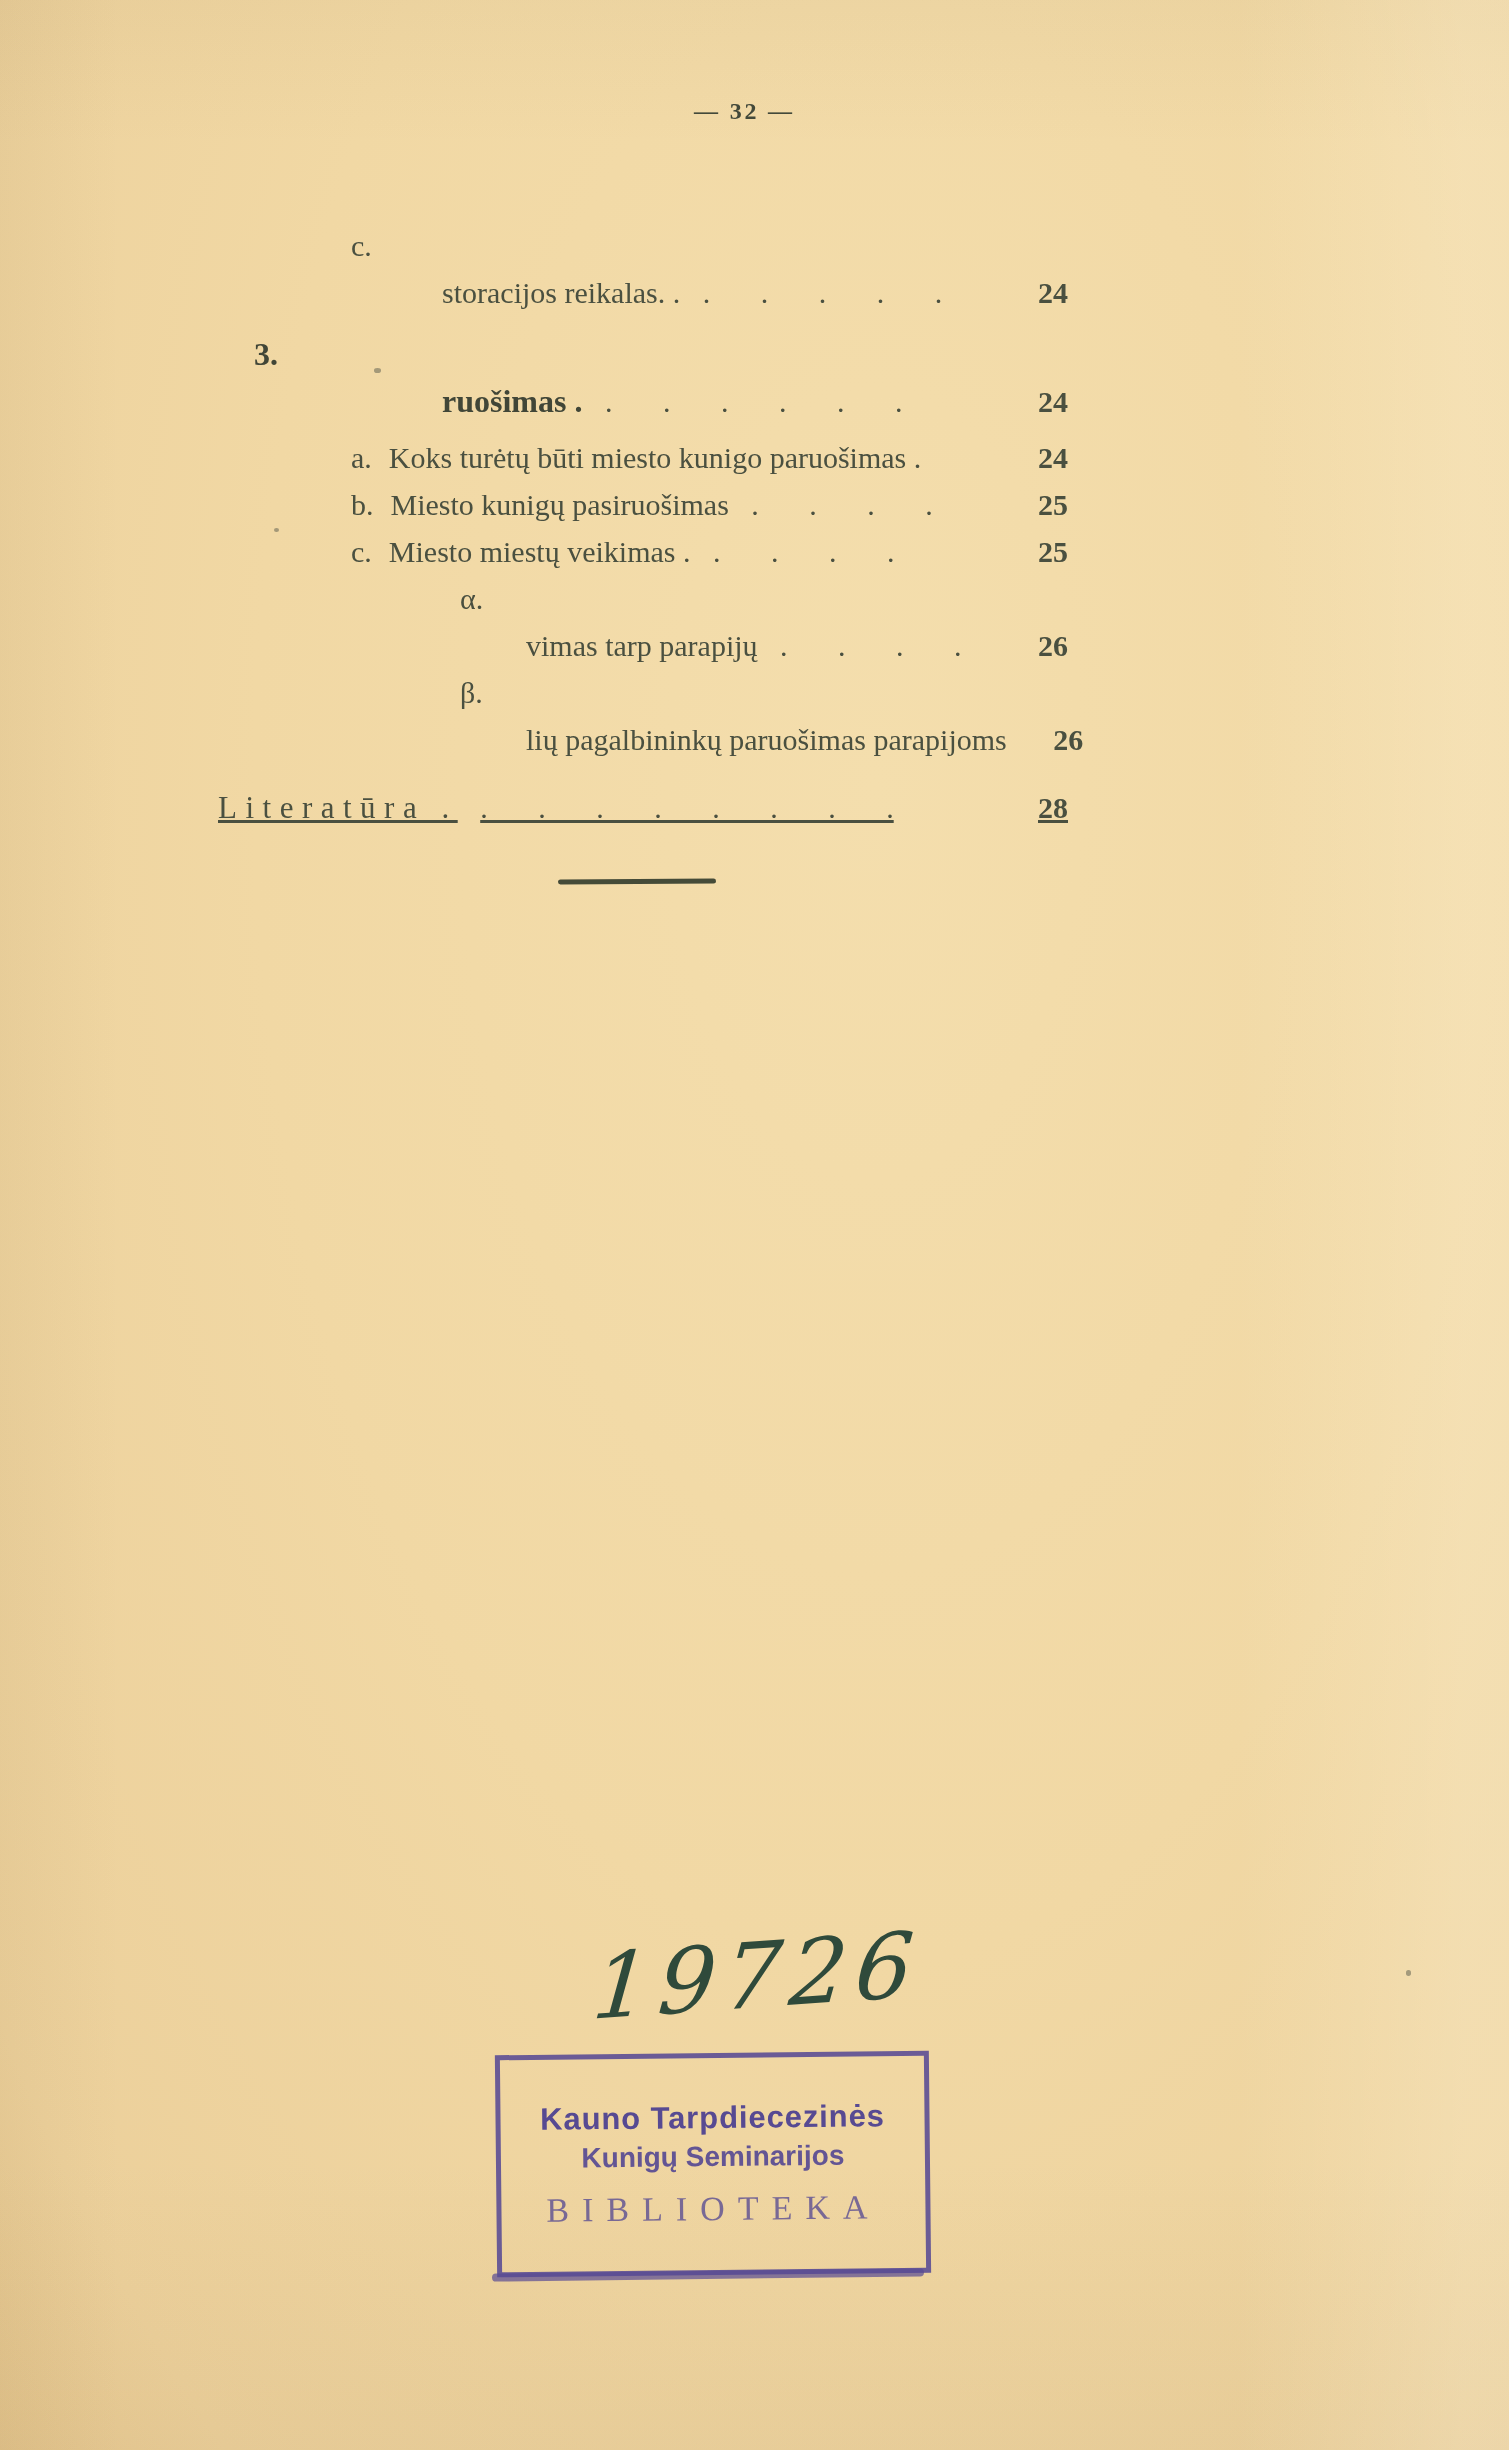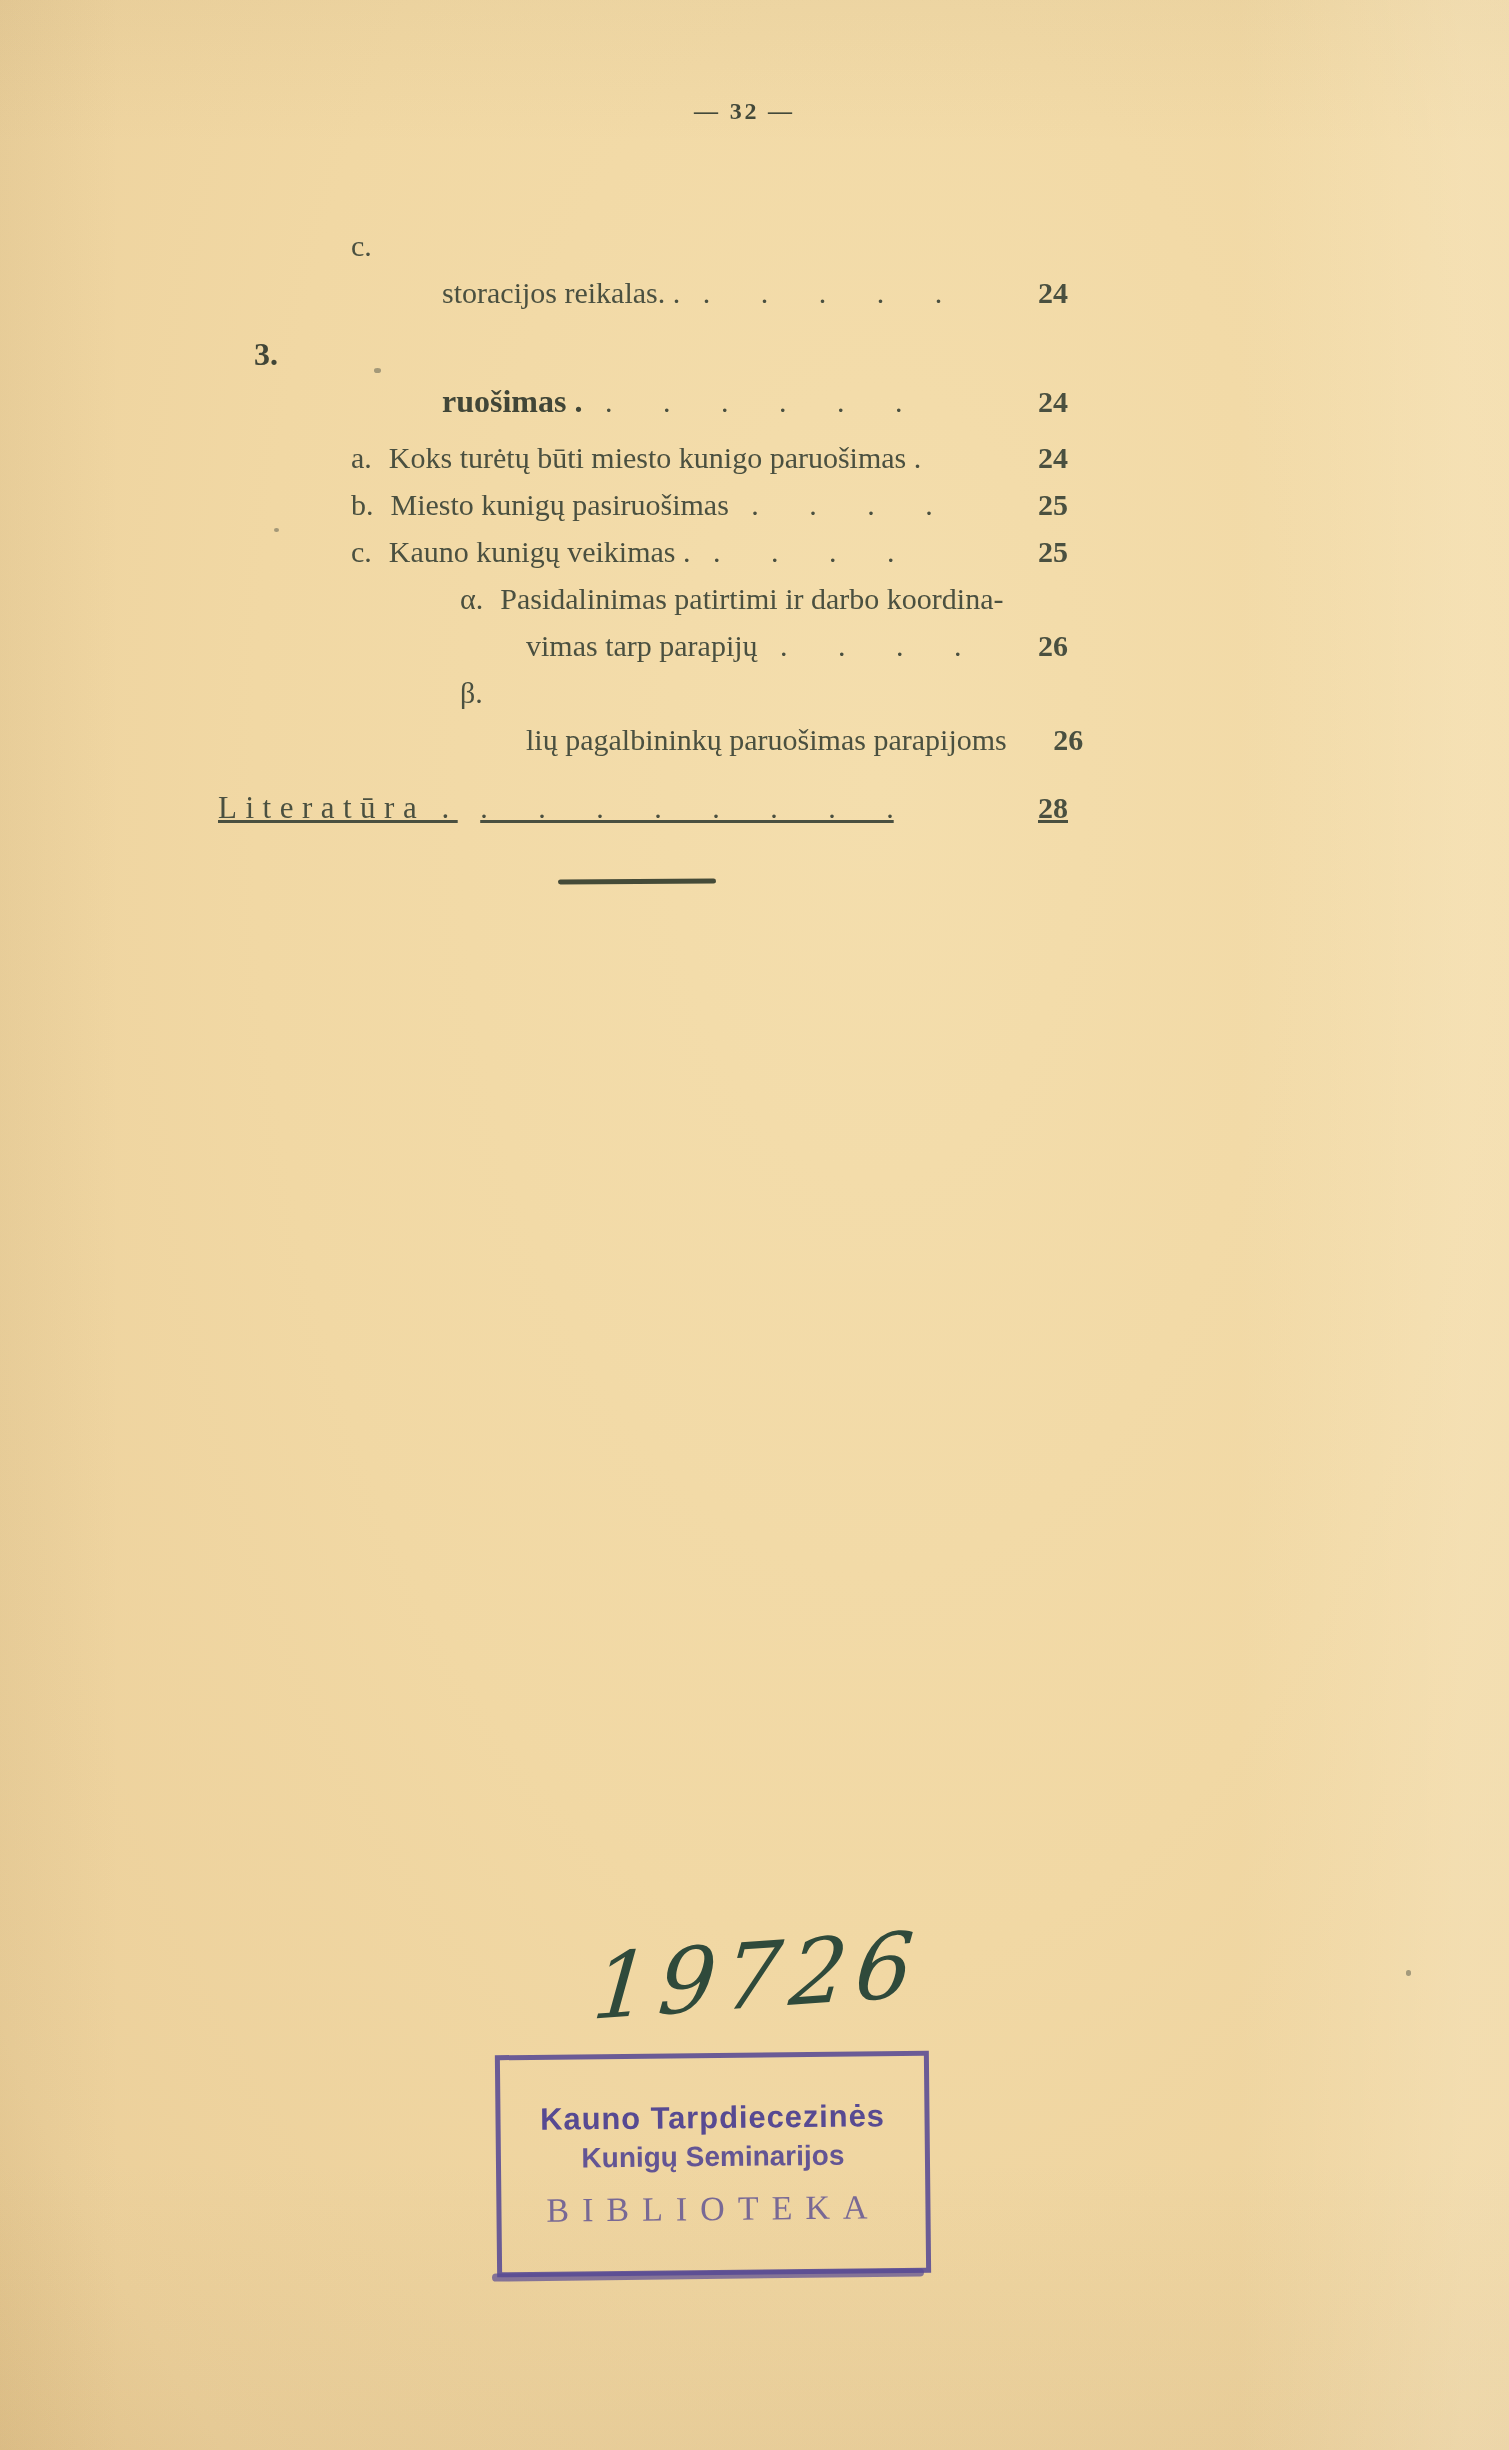--- a/index.html
+++ b/index.html
@@ -108,28 +108,27 @@
 
   <div class="row i-entry">
     <span class="lbl">b.</span>
     <span class="txt">Miesto kunigų pasiruošimas</span>
     <span class="dots">. . . .</span>
     <span class="pg">25</span>
   </div>
 
   <div class="row i-entry">
     <span class="lbl">c.</span>
-    <span class="txt">Kauno kunigų veikimas .</span>
+    <span class="txt">Miesto miestų veikimas .</span>
     <span class="dots">. . . .</span>
     <span class="pg">25</span>
   </div>
 
   <div class="row i-sub">
     <span class="lbl">α.</span>
-    <span class="txt">Pasidalinimas patirtimi ir darbo koordina-</span>
     <span class="dots"></span>
     <span class="pg"></span>
   </div>
 
   <div class="row i-subcont">
     <span class="txt">vimas tarp parapijų</span>
     <span class="dots">. . . .</span>
     <span class="pg">26</span>
   </div>
 

